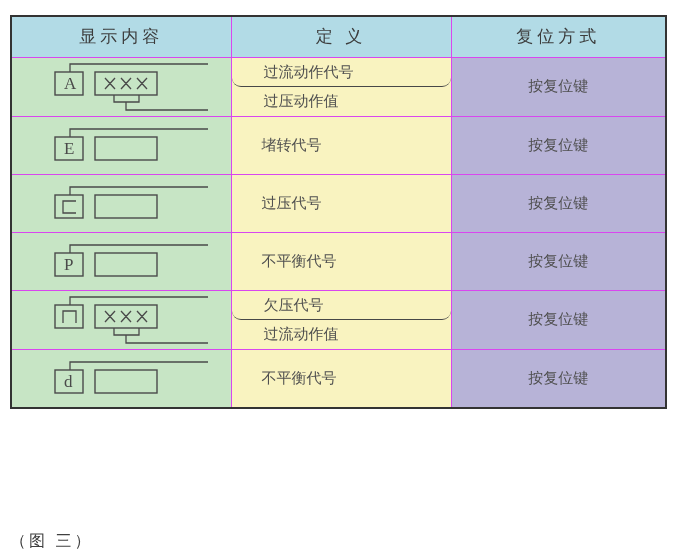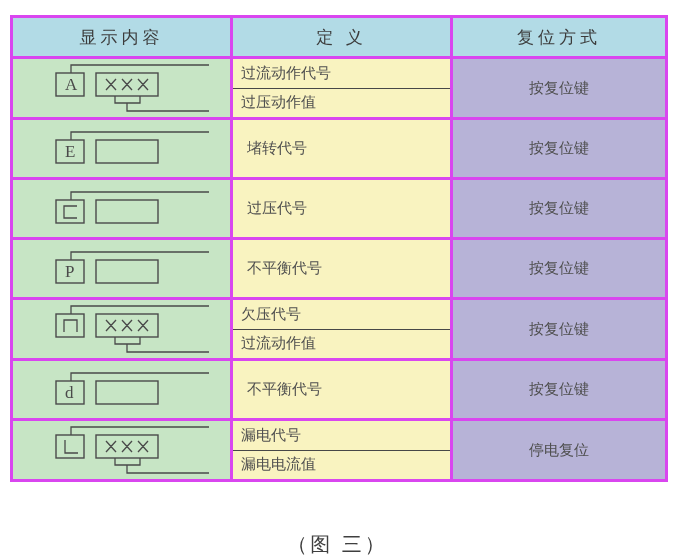--- a/index.html
+++ b/index.html
@@ -4,50 +4,50 @@
 <style>
   html,body{margin:0;padding:0;background:#ffffff;}
   body{font-family:"Liberation Sans","DejaVu Sans",sans-serif;color:#474747;}
   .page{position:relative;width:675px;height:559px;background:#ffffff;overflow:hidden;}
   table.fault-table{
     position:absolute;left:10px;top:15px;
     width:655px;border-collapse:collapse;table-layout:fixed;
     border:2px solid #333333;
   }
   .fault-table td,.fault-table th{
-    border:3px solid #d946ef;
+    border:1px solid #d946ef;
     padding:0;margin:0;
     font-weight:normal;
   }
   .col-display{width:220px;}
   .col-def{width:220px;}
   .col-reset{width:215px;}
   tr.header-row{height:41px;}
   tr.body-row{height:58px;}
   th.hdr{
     background:#b2dbe6;
     font-size:17px;color:#3c3c3c;text-align:center;
     letter-spacing:4px;
   }
   td.display-cell{background:#c7e5c5;}
   td.def-cell{background:#f9f3c0;font-size:15px;color:#4f4f4f;}
   td.reset-cell{background:#b7b3d7;font-size:15px;color:#4f4f4f;text-align:center;}
-  .def-single{display:flex;align-items:center;height:57px;padding-left:14px;}
+  .def-single{display:flex;align-items:center;height:57px;padding-left:30px;}
   .def-split{display:flex;flex-direction:column;height:57px;}
-  .def-split .half{flex:1;display:flex;align-items:center;padding-left:8px;}
+  .def-split .half{flex:1;display:flex;align-items:center;padding-left:32px;border-radius:9px;}
   .def-split .half.top{border-bottom:1px solid #474747;}
   .icon-wrap{padding-left:26px;}
   .icon-wrap svg{display:block;}
   .icon-single svg{margin-top:5px;}
   svg .ln{stroke:#4a4a4a;stroke-width:1.3;fill:none;}
   svg .bx{stroke:#4a4a4a;stroke-width:1.4;fill:none;}
   svg text.glyph{font-family:"Liberation Serif","DejaVu Serif",serif;font-size:17px;fill:#4a4a4a;}
   .caption{
     position:absolute;left:10px;top:531px;width:655px;
-    text-align:center;font-size:20px;color:#3f3f3f;letter-spacing:3px;
+    font-size:16px;color:#3f3f3f;letter-spacing:3px;
   }
 </style>
 </head>
 <body>
 
 <div class="page">
 
 <table class="fault-table">
   <colgroup>
         <col class="col-display">
@@ -168,40 +168,19 @@
           <rect class="bx" x="57" y="14" width="62" height="23"></rect>
         </svg>
       </div>
     </td>
     <td class="def-cell">
       <div class="def-single">不平衡代号</div>
     </td>
     <td class="reset-cell">按复位键</td>
   </tr>
 
-  <tr class="body-row">
-    <td class="display-cell">
-      <div class="icon-wrap">
-        <svg width="185" height="58" viewBox="0 0 185 58">
-          <path class="ln" d="M170,6 H32 V14"></path>
-          <rect class="bx" x="17" y="14" width="28" height="23"></rect>
-          <path class="ln" d="M26,19 V32 H39"></path>
-          <rect class="bx" x="57" y="14" width="62" height="23"></rect>
-          <path class="ln" d="M67,20 L77,31 M77,20 L67,31 M83,20 L93,31 M93,20 L83,31 M99,20 L109,31 M109,20 L99,31"></path>
-          <path class="ln" d="M76,37 V44 H101 V37 M88,44 V52 H170"></path>
-        </svg>
-      </div>
-    </td>
-    <td class="def-cell">
-      <div class="def-split">
-        <div class="half top">漏电代号</div>
-        <div class="half">漏电电流值</div>
-      </div>
-    </td>
-    <td class="reset-cell">停电复位</td>
-  </tr>
 
 </tbody>
     </table>
 
 <div class="caption">（图 三）</div>
 
 </div>
 
 </body></html>

